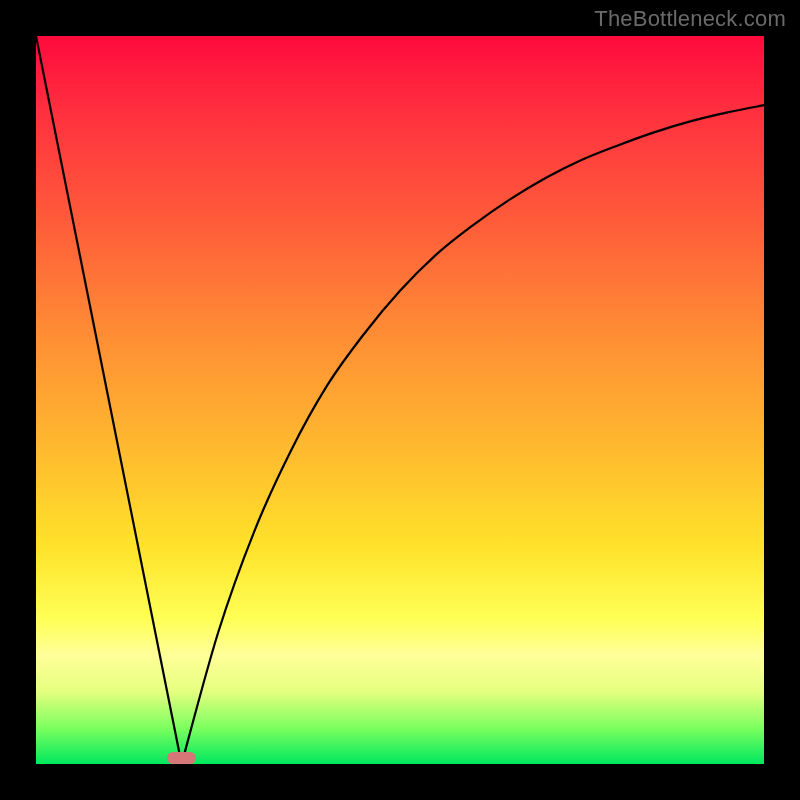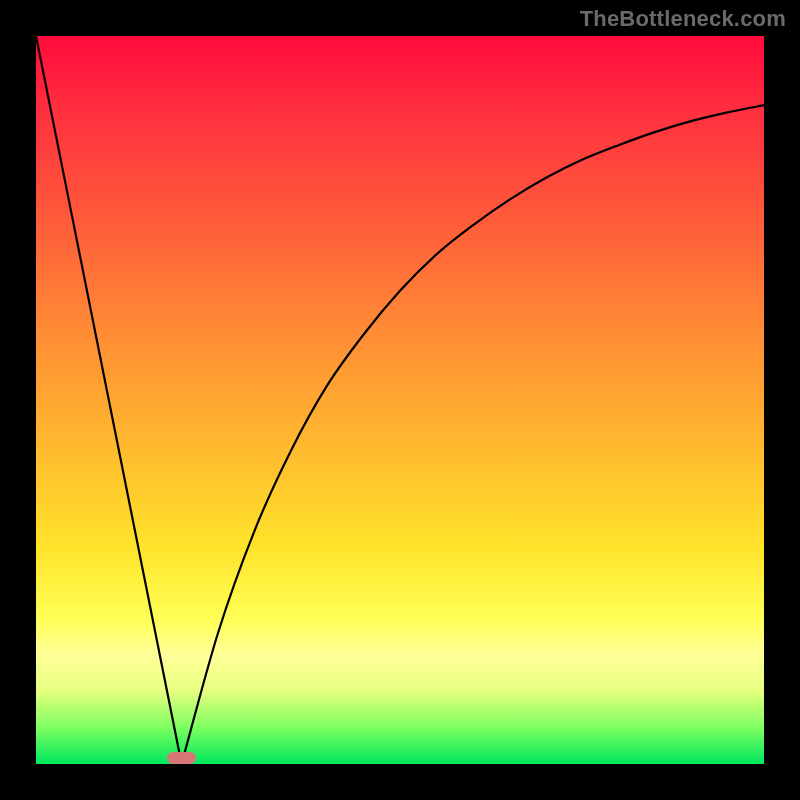--- a/index.html
+++ b/index.html
@@ -42,21 +42,21 @@
       #7dff5f 95%,
       #00e85e 100%
     );
   }
   .watermark {
     position: absolute;
     top: 6px;
     right: 14px;
     color: #6a6a6a;
     font-size: 22px;
-    font-weight: 700;
+    font-weight: 400;
     letter-spacing: 0.2px;
     user-select: none;
   }
   svg.curve {
     position: absolute;
     left: 0; top: 0;
     width: 100%;
     height: 100%;
   }
   .marker {

